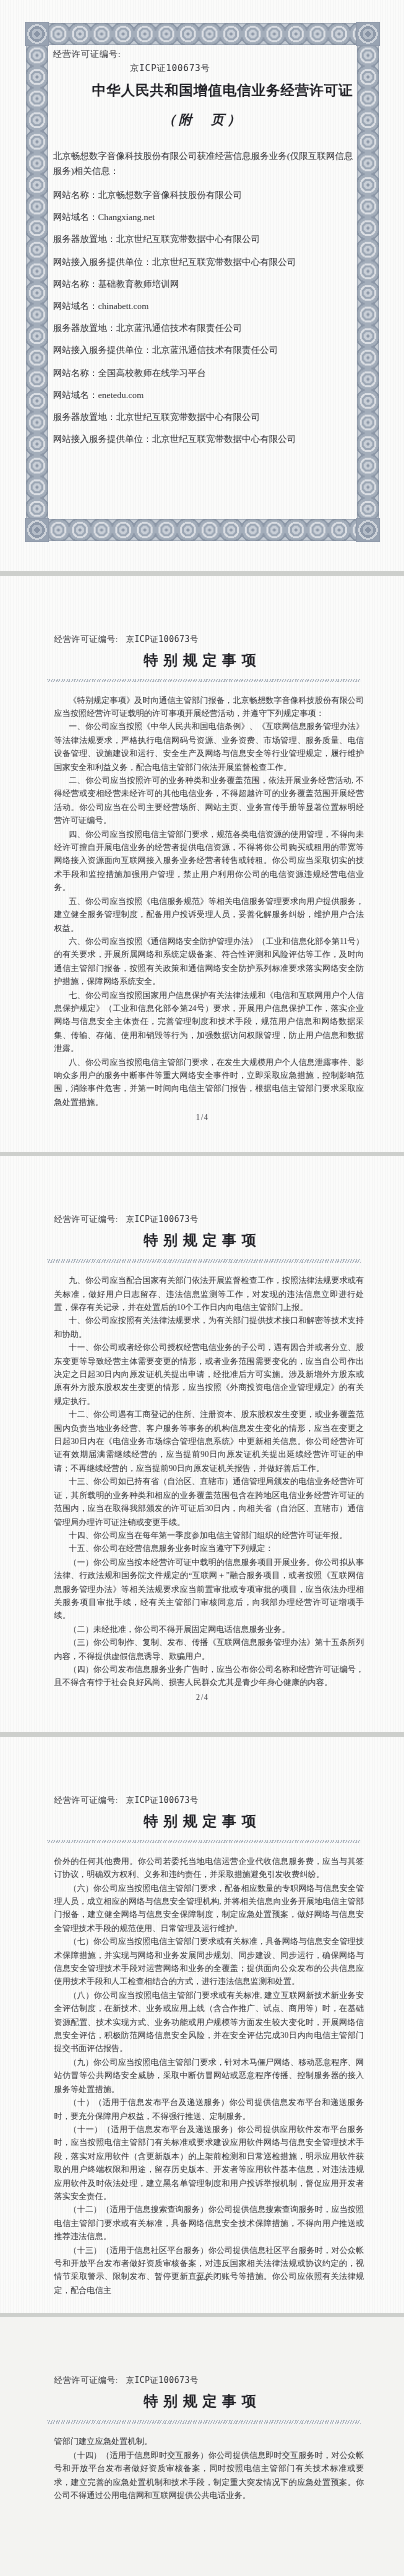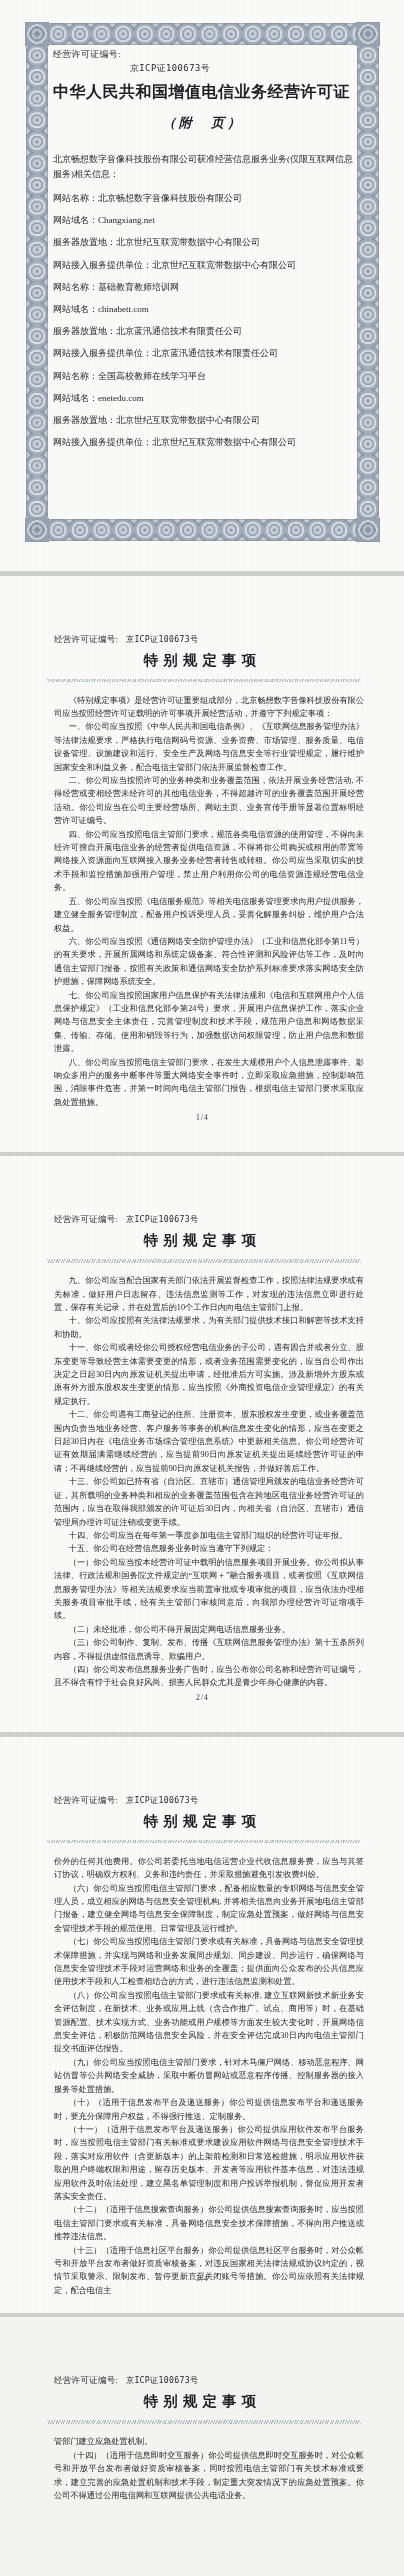--- a/index.html
+++ b/index.html
@@ -31,21 +31,21 @@
   .edge-left{top:0;bottom:0;left:0;width:21.6px;}
   .edge-right{top:0;bottom:0;right:0;width:21.6px;}
   .corner{position:absolute;width:24px;height:24px;
     background:radial-gradient(circle at 50% 50%, #8994a5 0 2.6px,#b4bcc7 2.6px 5.2px,#8e99a9 5.2px 7.7px,#cdd2d9 7.7px 9.8px,#98a3b2 9.8px 12px);
     box-shadow:inset 0 0 0 0.5px #8792a2;}
   .corner-tl{top:-1px;left:-1px;} .corner-tr{top:-1px;right:-1px;}
   .corner-bl{bottom:-1px;left:-1px;} .corner-br{bottom:-1px;right:-1px;}
   .cert-inner{position:absolute;top:49px;left:53px;width:300px;}
   .cert-no-line{font-size:8.8px;letter-spacing:0.5px;}
   .cert-no-value{display:block;margin:2.1px 0 0 77px;font-size:8.8px;letter-spacing:0.5px;font-family:"DejaVu Sans Mono","Liberation Mono",monospace;}
-  .cert-title{margin:7.2px 0 0 0;text-align:left;font-size:16px;font-weight:bold;letter-spacing:0.5px;color:#1e1e24;}
+  .cert-title{margin:7.2px 0 0 0;text-align:right;font-size:14px;font-weight:bold;letter-spacing:0.5px;color:#1e1e24;}
   .cert-subtitle{margin:11px 0 0 0;text-align:center;font-size:13px;font-weight:bold;letter-spacing:3.1px;color:#1e1e24;font-style:italic;}
   .cert-intro{margin:19.6px 0 0 0;font-size:9px;line-height:15.5px;text-align:justify;}
   .cert-entries{margin-top:7.2px;}
   .cert-entries p{margin:0 0 6.2px 0;font-size:9px;line-height:16px;text-align:left;}
   
   .rules-page{height:576px;padding-left:39px;}
   .rules-page.last{height:556px;background:#f3f3f1;}
   .page-header{position:absolute;top:58px;left:54px;font-size:8.5px;letter-spacing:0.3px;}
   .page-header .num{margin-left:5.2px;font-family:"DejaVu Sans Mono","Liberation Mono",monospace;font-size:8.2px;}
   .rules-title{position:absolute;top:75px;left:0;width:100%;margin:0;text-align:center;
@@ -101,21 +101,21 @@
 
   <section class="page rules-page">
     <div class="page-header">
       <span class="lbl">经营许可证编号:</span>
       <span class="num">京ICP证100673号</span>
     </div>
     <h2 class="rules-title">特别规定事项</h2>
     <div class="zigzag"></div>
     <div class="rules-body">
 
-    <p class="para">《特别规定事项》是经营许可证重要组成部分，北京畅想数字音像科技股份有限公司应当按照经营许可证载明的许可事项开展经营活动，并遵守下列规定事项：</p>
+    <p class="para">《特别规定事项》及时向通信主管部门报备，北京畅想数字音像科技股份有限公司应当按照经营许可证载明的许可事项开展经营活动，并遵守下列规定事项：</p>
         <p class="para">一、你公司应当按照《中华人民共和国电信条例》、《互联网信息服务管理办法》等法律法规要求，严格执行电信网码号资源、业务资费、市场管理、服务质量、电信设备管理、设施建设和运行、安全生产及网络与信息安全等行业管理规定，履行维护国家安全和利益义务，配合电信主管部门依法开展监督检查工作。</p>
         <p class="para">二、你公司应当按照许可的业务种类和业务覆盖范围，依法开展业务经营活动, 不得经营或变相经营未经许可的其他电信业务，不得超越许可的业务覆盖范围开展经营活动。你公司应当在公司主要经营场所、网站主页、业务宣传手册等显著位置标明经营许可证编号。</p>
         <p class="para">四、你公司应当按照电信主管部门要求，规范各类电信资源的使用管理，不得向未经许可擅自开展电信业务的经营者提供电信资源，不得将你公司购买或租用的带宽等网络接入资源面向互联网接入服务业务经营者转售或转租。你公司应当采取切实的技术手段和监控措施加强用户管理，禁止用户利用你公司的电信资源违规经营电信业务。</p>
         <p class="para">五、你公司应当按照《电信服务规范》等相关电信服务管理要求向用户提供服务，建立健全服务管理制度，配备用户投诉受理人员，妥善化解服务纠纷，维护用户合法权益。</p>
         <p class="para">六、你公司应当按照《通信网络安全防护管理办法》（工业和信息化部令第11号）的有关要求，开展所属网络和系统定级备案、符合性评测和风险评估等工作，及时向通信主管部门报备，按照有关政策和通信网络安全防护系列标准要求落实网络安全防护措施，保障网络系统安全。</p>
         <p class="para">七、你公司应当按照国家用户信息保护有关法律法规和《电信和互联网用户个人信息保护规定》（工业和信息化部令第24号）要求，开展用户信息保护工作，落实企业网络与信息安全主体责任，完善管理制度和技术手段，规范用户信息和网络数据采集、传输、存储、使用和销毁等行为，加强数据访问权限管理，防止用户信息和数据泄露。</p>
         <p class="para">八、你公司应当按照电信主管部门要求，在发生大规模用户个人信息泄露事件、影响众多用户的服务中断事件等重大网络安全事件时，立即采取应急措施，控制影响范围，消除事件危害，并第一时间向电信主管部门报告，根据电信主管部门要求采取应急处置措施。</p>
       </div>
     <div class="page-no">1/4</div>
   </section>

